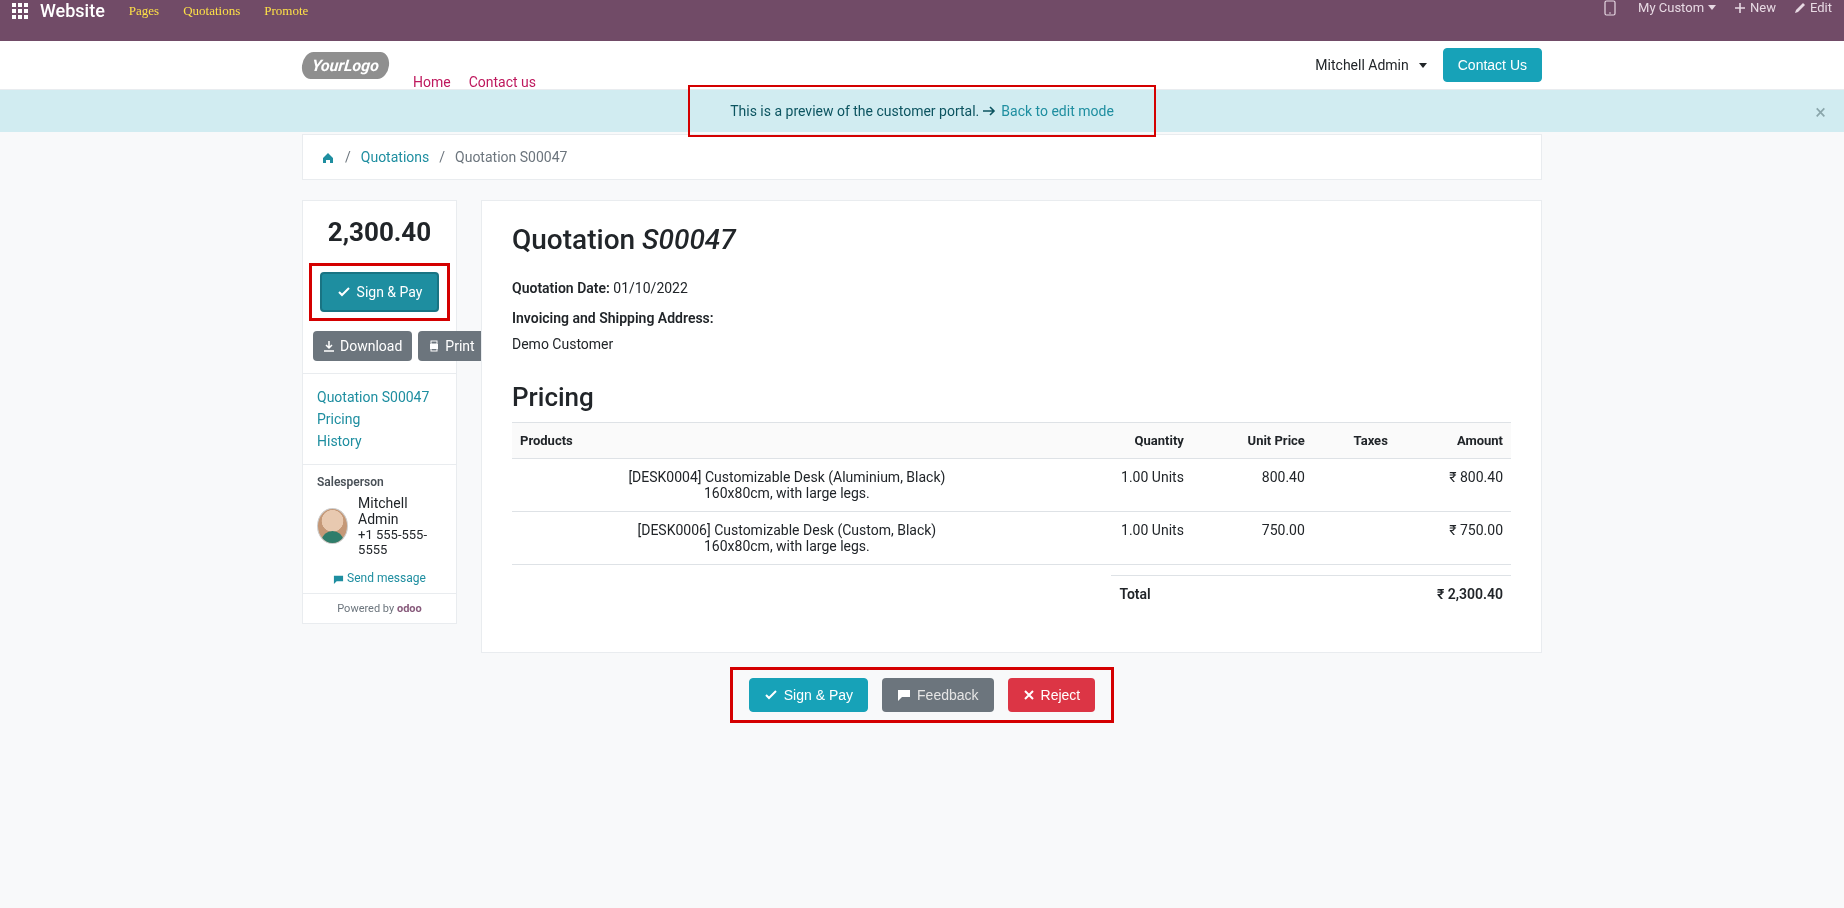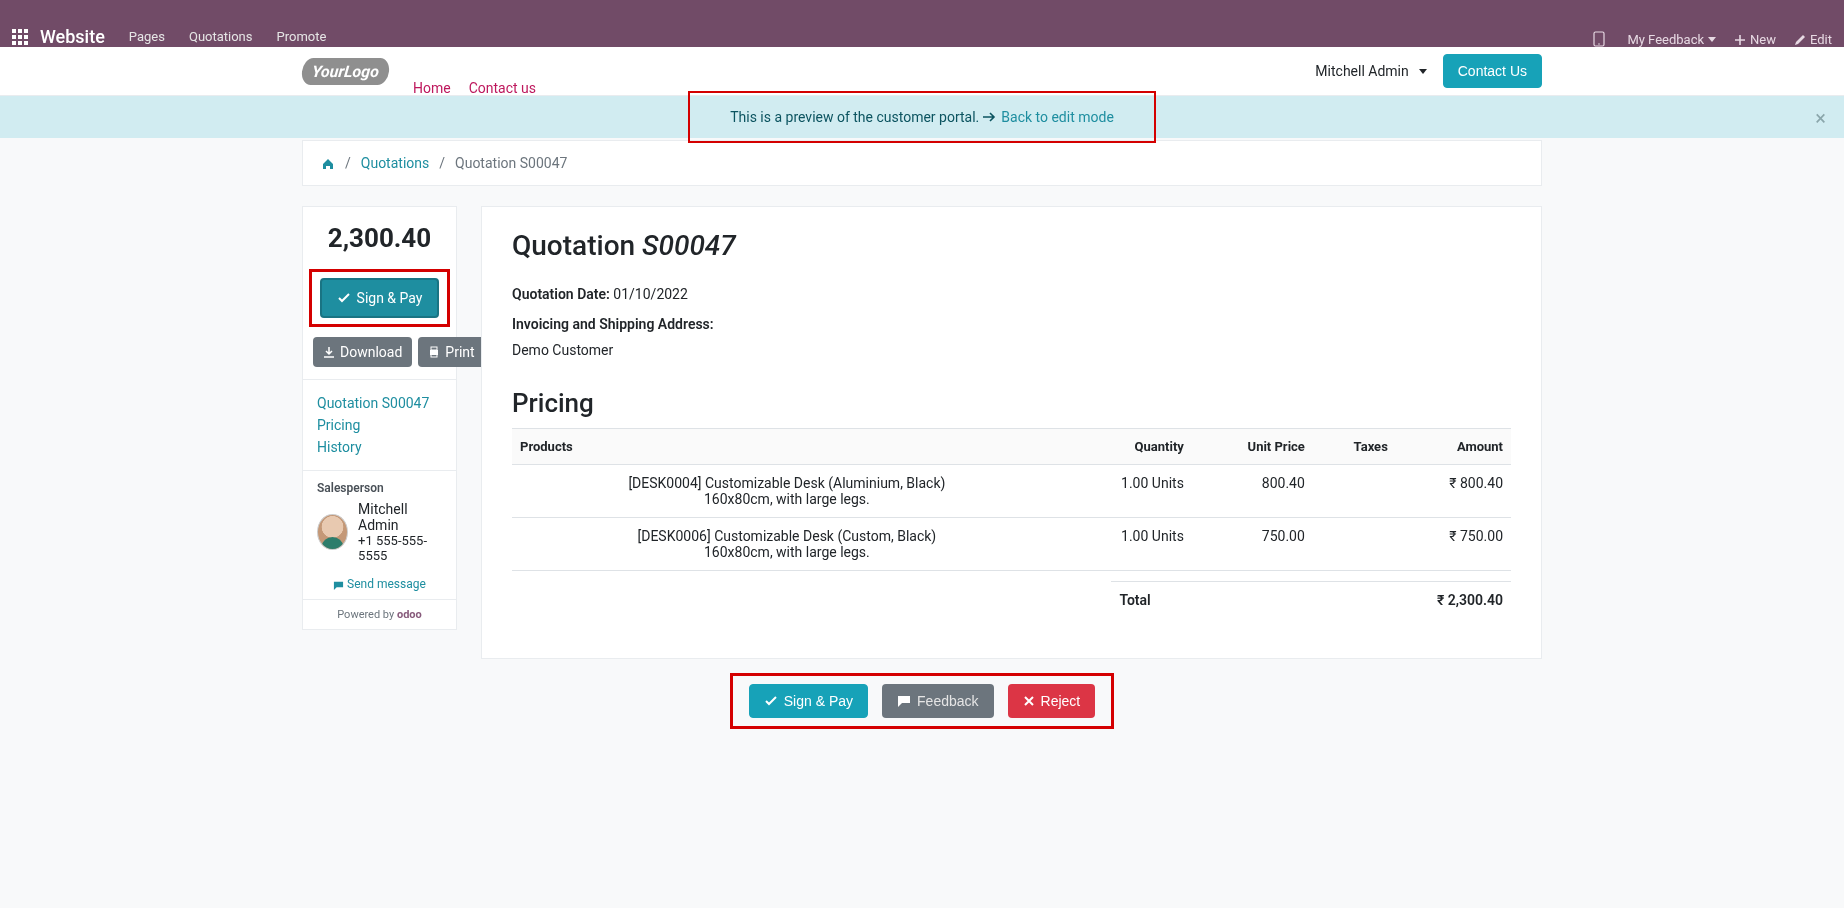--- a/index.html
+++ b/index.html
@@ -1,25 +1,25 @@
 <!DOCTYPE html>
 <html><head>
 <meta charset="utf-8">
 <style>
 * { box-sizing: border-box; margin: 0; padding: 0; }
 body { font-family: -apple-system, BlinkMacSystemFont, "Segoe UI", Roboto, "Helvetica Neue", Arial, sans-serif; font-size: 14px; color: #212529; background: #f8f9fa; }
 a { text-decoration: none; }
 
 
-.topbar { background: #714b67; color: #fff; display: flex; align-items: flex-end; height: 47px; padding: 0 12px; font-size: 14px; }
+.topbar { background: #714b67; color: #fff; display: flex; align-items: flex-start; height: 41px; padding: 0 12px; font-size: 14px; }
 .topbar .left { display: flex; align-items: center; }
 .apps-icon { display: inline-grid; grid-template-columns: repeat(3,4px); grid-template-rows: repeat(3,4px); gap: 2px; margin-right: 12px; cursor: pointer; }
 .apps-icon span { background: #fff; width: 4px; height: 4px; }
 .topbar .brand { font-size: 18px; font-weight: 500; margin-right: 24px; }
-.topbar .menu-item { color: #e5e5e5; margin-right: 24px; cursor: pointer; font-size: 13px; }
+.topbar .menu-item { color: #fde047; margin-right: 24px; cursor: pointer; font-size: 13px; font-family: Liberation Serif, serif; }
 .topbar .spacer { flex: 1; }
 .topbar .right-item { color: #e7d9e3; margin-left: 18px; cursor: pointer; display: inline-flex; align-items: center; font-size: 13px; }
 .topbar .right-item svg { margin-right: 4px; }
 
 
 .navbar { background: #fff; border-bottom: 1px solid #e9ecef; }
 .navbar-inner { max-width: 1240px; margin: 0 auto; display: flex; align-items: center; height: 48px; }
 .logo { background: #8f8f8f; color: #fff; border-radius: 18px 18px 18px 18px / 24px 24px 24px 24px; padding: 4px 10px; font-style: italic; font-weight: bold; font-size: 16px; display: inline-block; transform: skewX(-6deg); margin-right: 24px; }
 .navbar .nav-link { color: #be185d; margin-right: 18px; cursor: pointer; margin-top: 33px; }
 .navbar .spacer { flex: 1; }
@@ -109,21 +109,21 @@
     <div class="menu-item">Promote</div>
   </div>
   <div class="spacer"></div>
   <div class="right-item">
     <svg width="12" height="16" viewBox="0 0 12 16" fill="none">
         <rect x="1" y="1" width="10" height="14" rx="1.5" stroke="#e7d9e3" stroke-width="1.2"></rect>
         <circle cx="6" cy="13" r="0.8" fill="#e7d9e3"></circle>
       </svg>
   </div>
   <div class="right-item">
-    <span>My Feedback</span>
+    <span>My Custom</span>
       <span class="caret-down"></span>
   </div>
   <div class="right-item">
     <svg width="12" height="12" viewBox="0 0 12 12">
         <path d="M6 1v10M1 6h10" stroke="#e7d9e3" stroke-width="1.6"></path>
       </svg>
     <span>New</span>
   </div>
   <div class="right-item">
     <svg width="12" height="12" viewBox="0 0 12 12">

